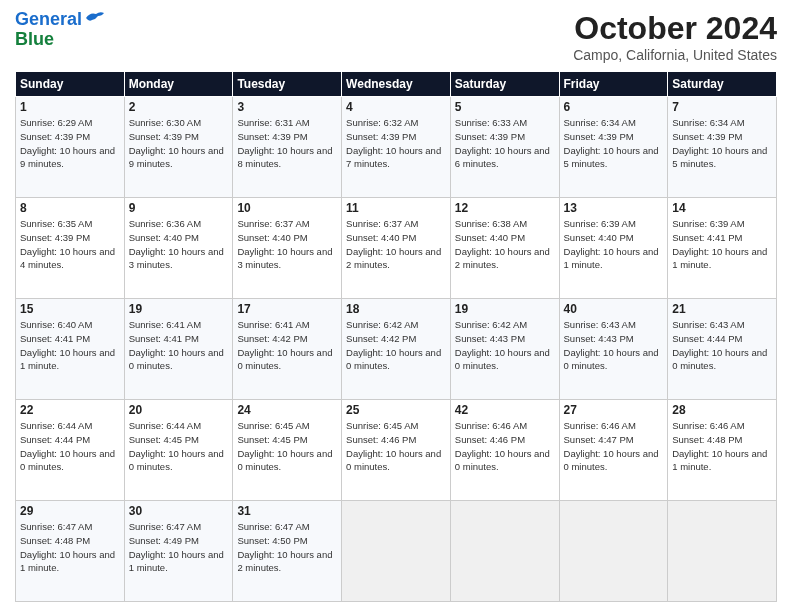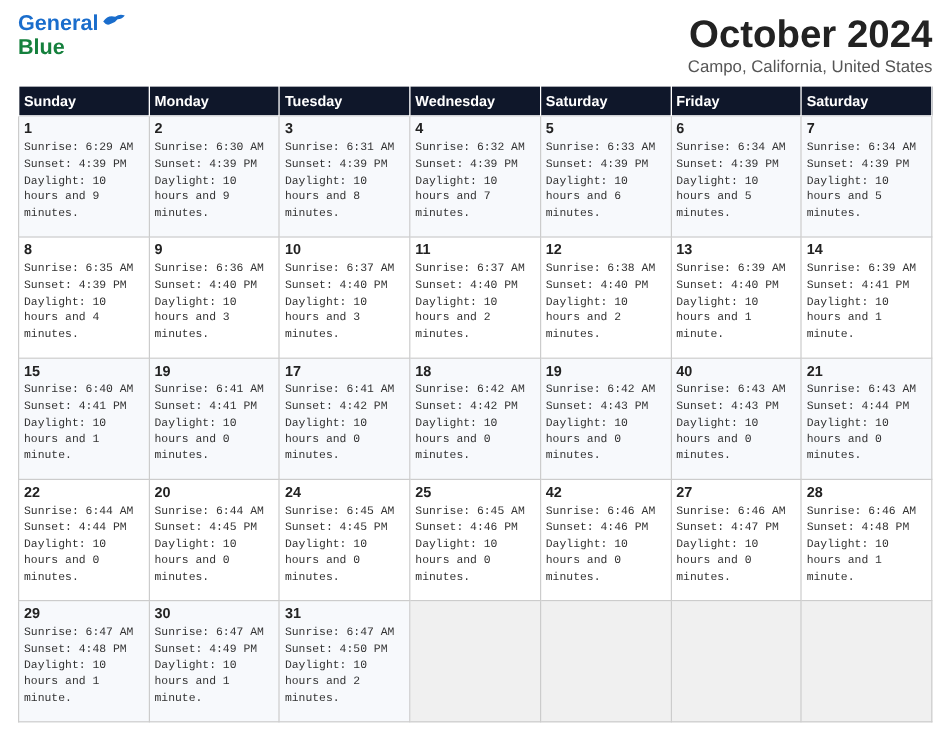--- a/index.html
+++ b/index.html
@@ -80,21 +80,20 @@
     .day-num {
       font-size: 12px;
       font-weight: bold;
       color: #222;
       display: block;
       margin-bottom: 2px;
     }
     .day-info {
       line-height: 1.45;
       color: #333;
-      font-family: Liberation Mono, monospace;
     }
   </style>
 </head>
 <body>
 
 <div class="page">
   <div class="header">
     <div class="logo">
       <div style="display:flex;align-items:center;justify-content:center;">
         <span class="logo-text">

